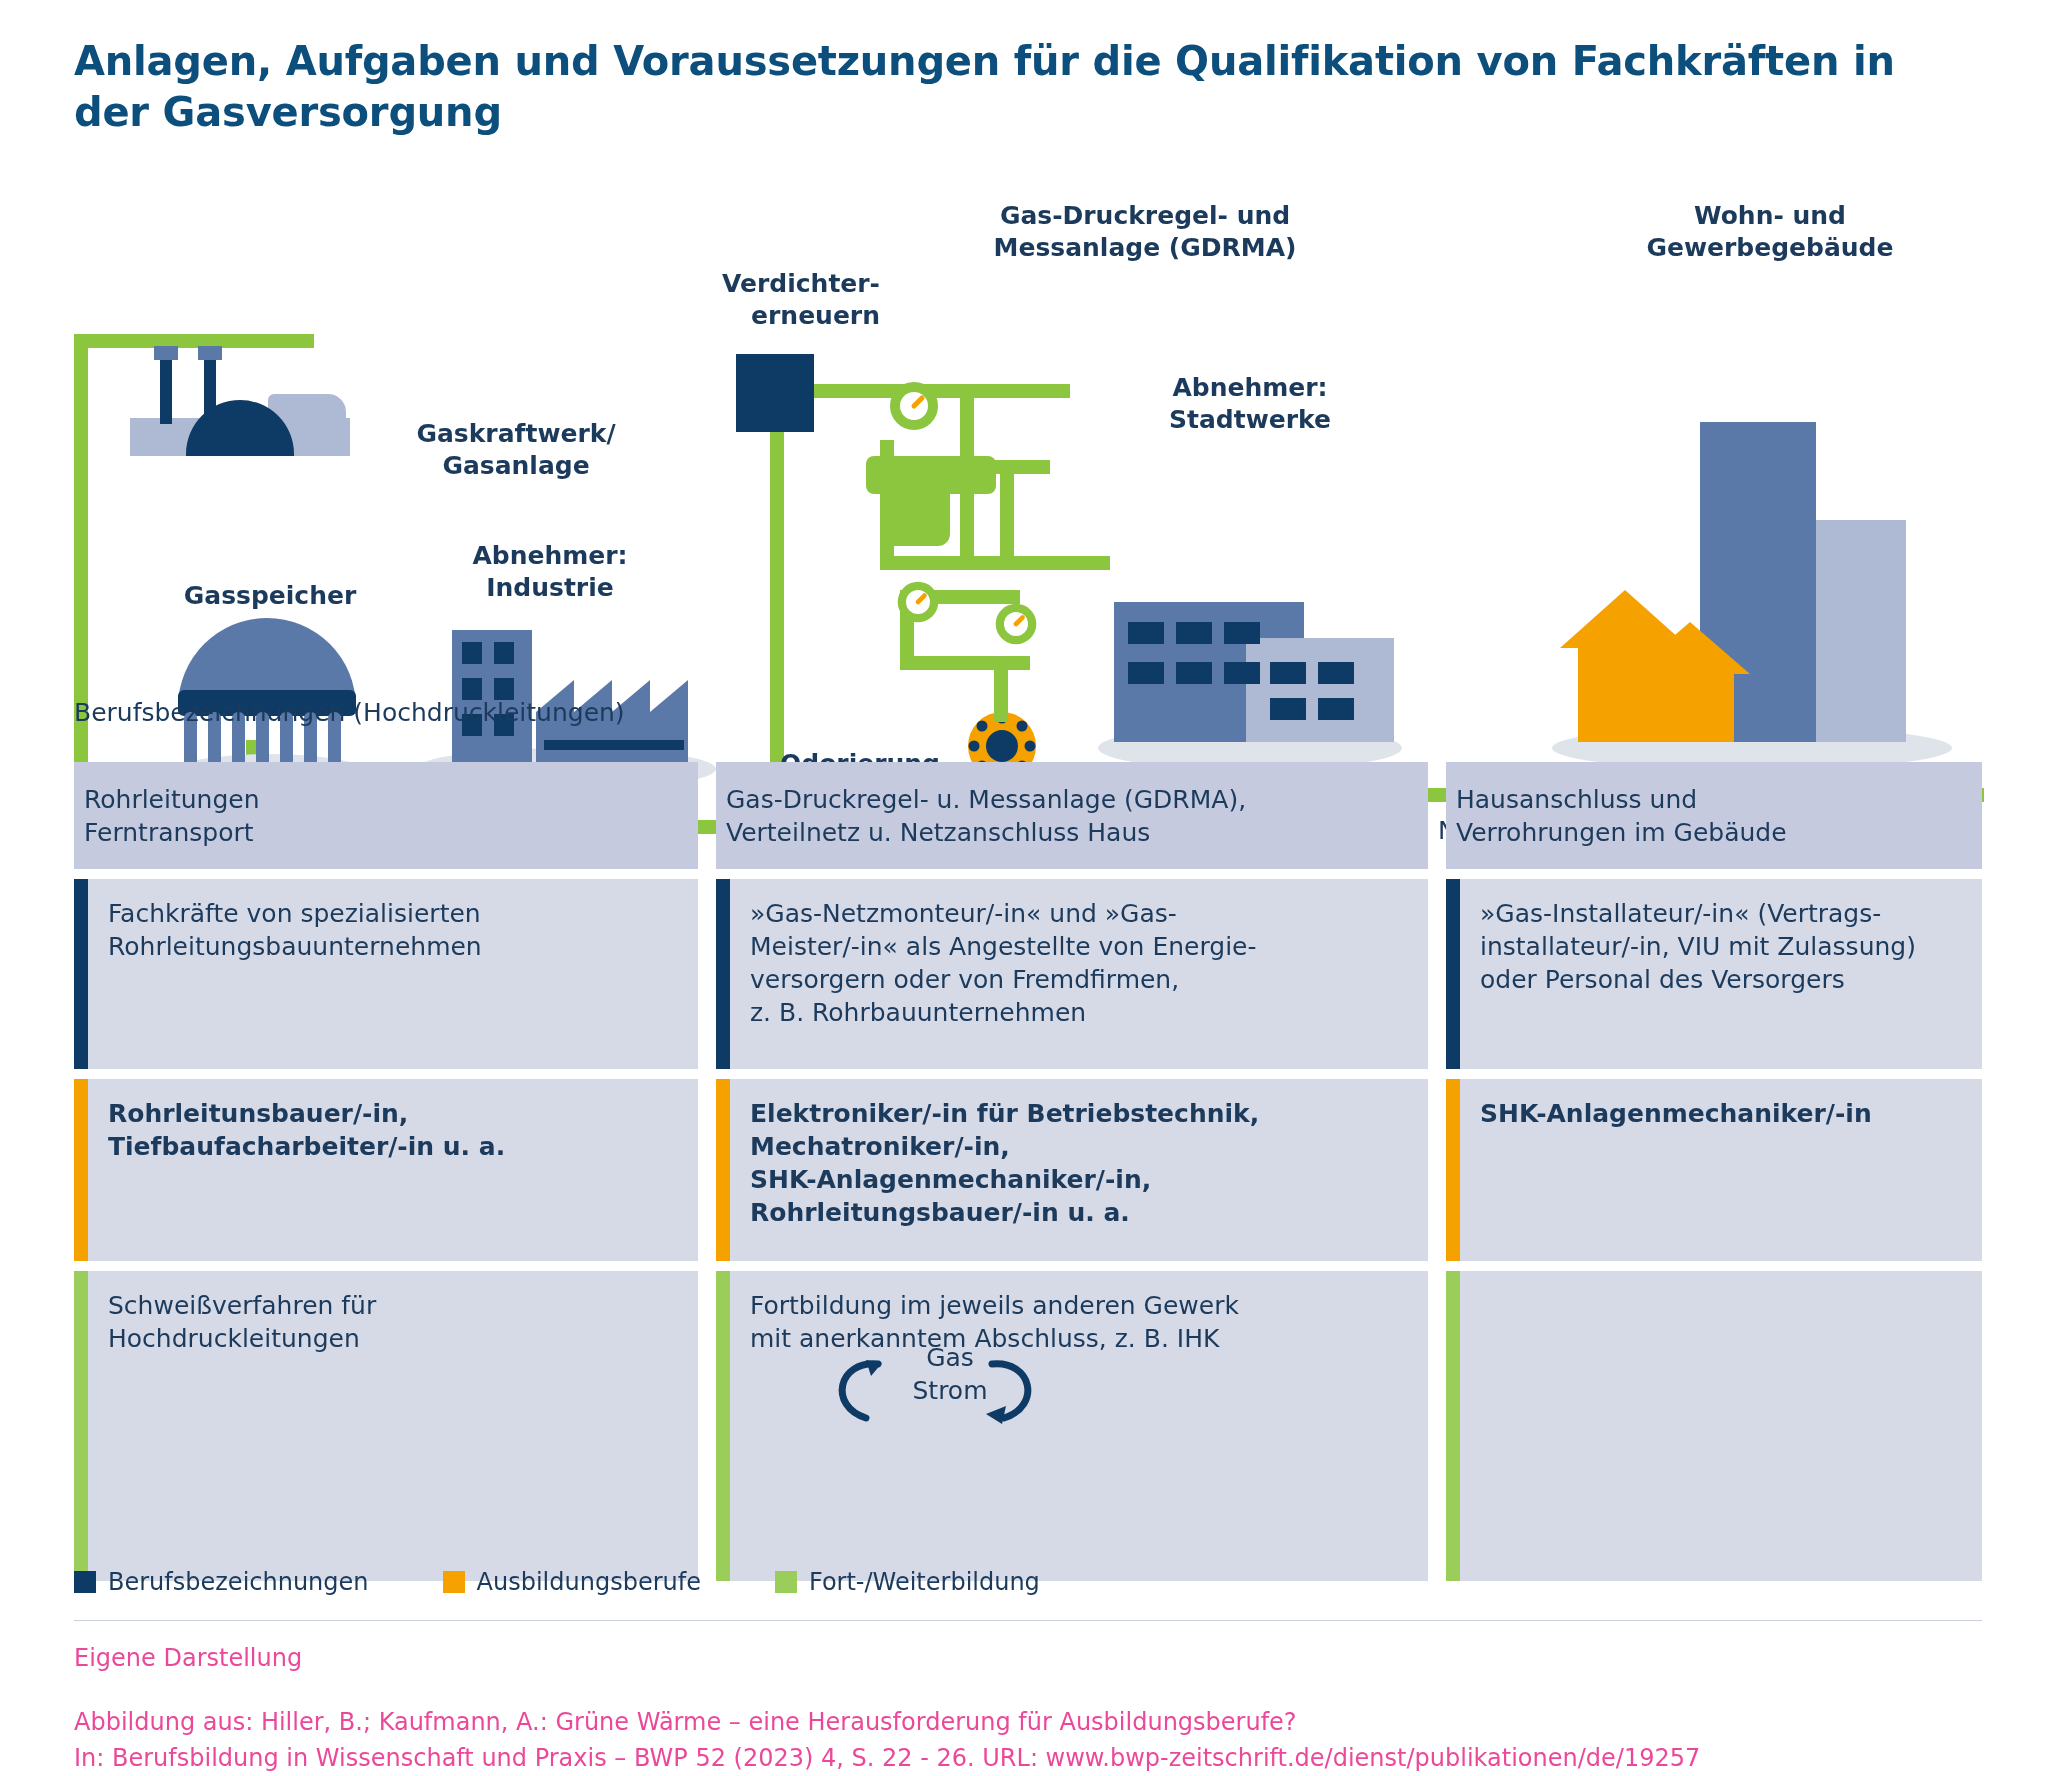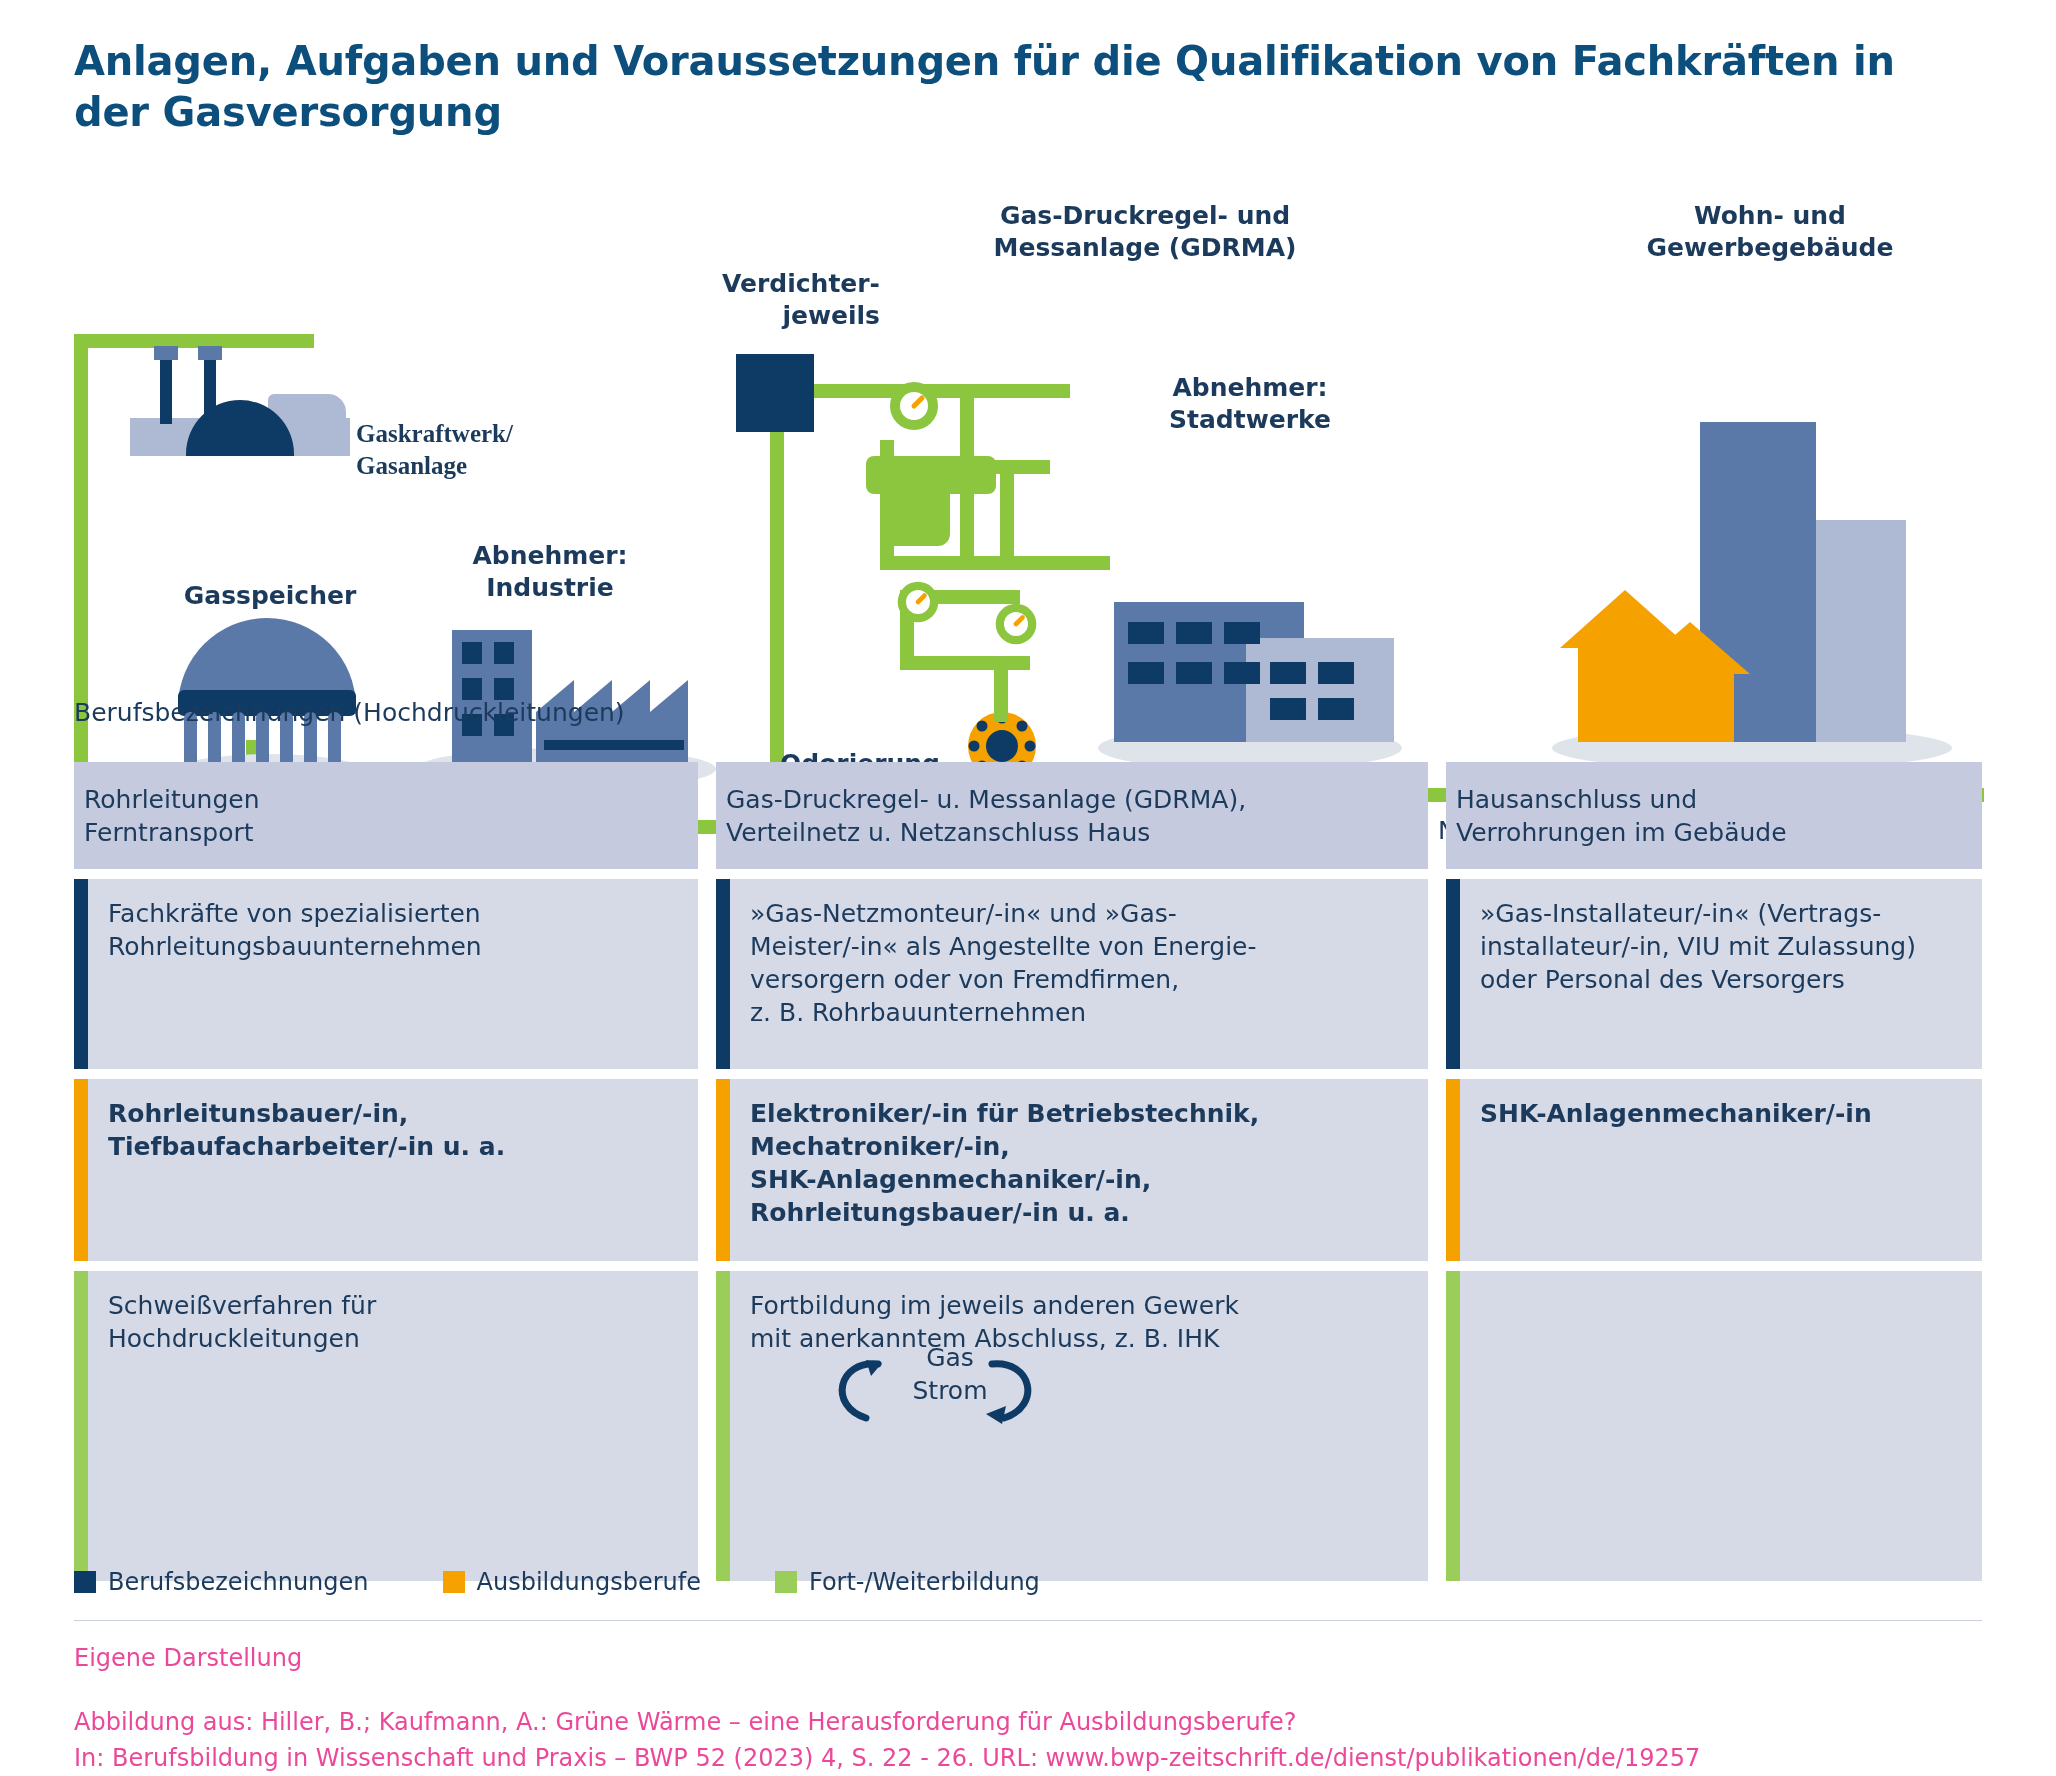--- a/index.html
+++ b/index.html
@@ -337,27 +337,27 @@
     <div class="blue-light" style="position:absolute; left:1816px; top:360px; width:90px; height:222px;"></div>
     <svg style="position:absolute; left:1560px; top:430px;" width="130" height="152" viewBox="0 0 130 152">
       <path d="M65 0 L130 58 H0 Z" fill="#f5a100"></path>
       <rect x="18" y="58" width="94" height="94" fill="#f5a100"></rect>
     </svg>
     <svg style="position:absolute; left:1630px; top:462px;" width="120" height="120" viewBox="0 0 120 120">
       <path d="M60 0 L120 52 H0 Z" fill="#f5a100"></path>
       <rect x="16" y="52" width="88" height="68" fill="#f5a100"></rect>
     </svg>
 
-    <div class="lbl lbl-left" style="left:356px; top:258px; width:320px; white-space:pre-line; text-align:left;font-family:Liberation Serif, serif;">Gaskraftwerk/
+    <div class="lbl lbl-left" style="left:356px; top:258px; width:320px; white-space:pre-line; text-align:center;">Gaskraftwerk/
 Gasanlage</div>
     <div class="lbl" style="left:120px; top:420px; width:300px;">Gasspeicher</div>
     <div class="lbl" style="left:420px; top:380px; width:260px; white-space:pre-line;">Abnehmer:
 Industrie</div>
     <div class="lbl" style="left:620px; top:108px; width:260px; white-space:pre-line; text-align:right;">Verdichter-
-jeweils</div>
+erneuern</div>
     <div class="lbl" style="left:930px; top:40px; width:430px; white-space:pre-line;">Gas-Druckregel- und
 Messanlage (GDRMA)</div>
     <div class="lbl" style="left:1090px; top:212px; width:320px; white-space:pre-line;">Abnehmer:
 Stadtwerke</div>
     <div class="lbl" style="left:1560px; top:40px; width:420px; white-space:pre-line;">Wohn- und
 Gewerbegebäude</div>
     <div class="lbl" style="left:780px; top:588px; width:200px; text-align:left;">Odorierung</div>
     <div class="netlabel" style="left:74px; top:538px; width:900px;">Berufsbezeichnungen (Hochdruckleitungen)</div>
     <div class="netlabel" style="left:1096px; top:656px; width:900px;">Gasverteilnetz (Mittel- und Niederdruckleitung)</div>
   </div>

